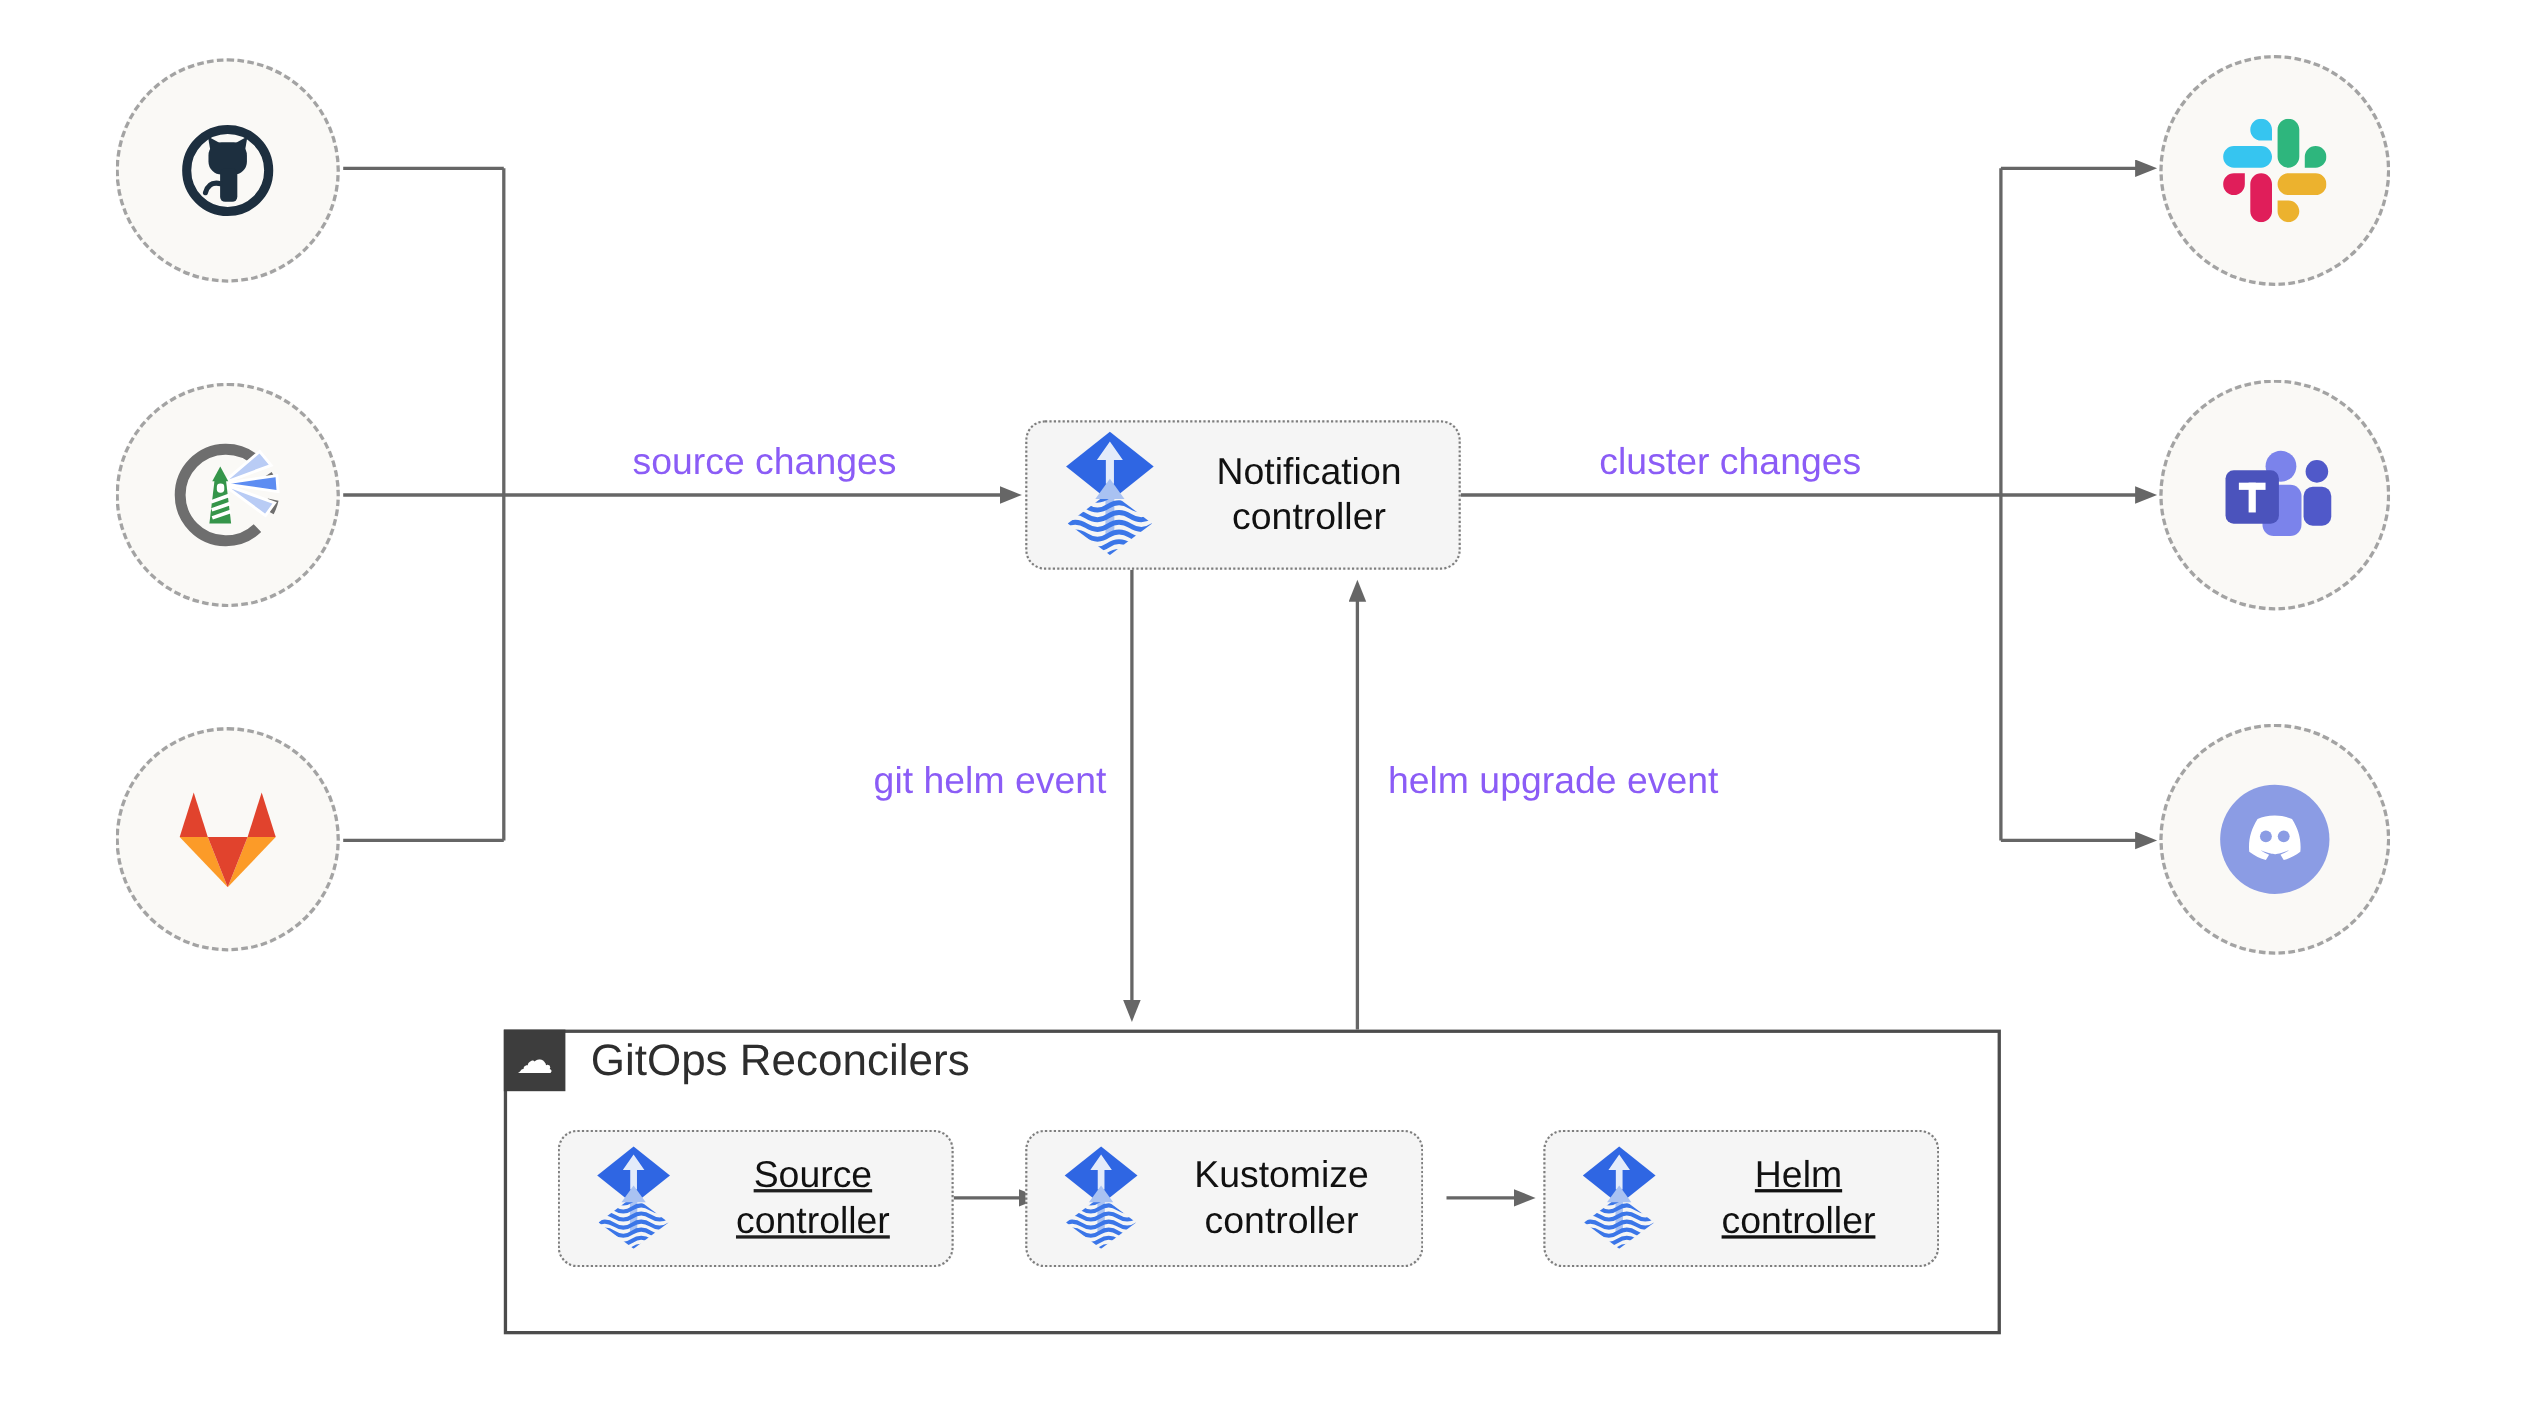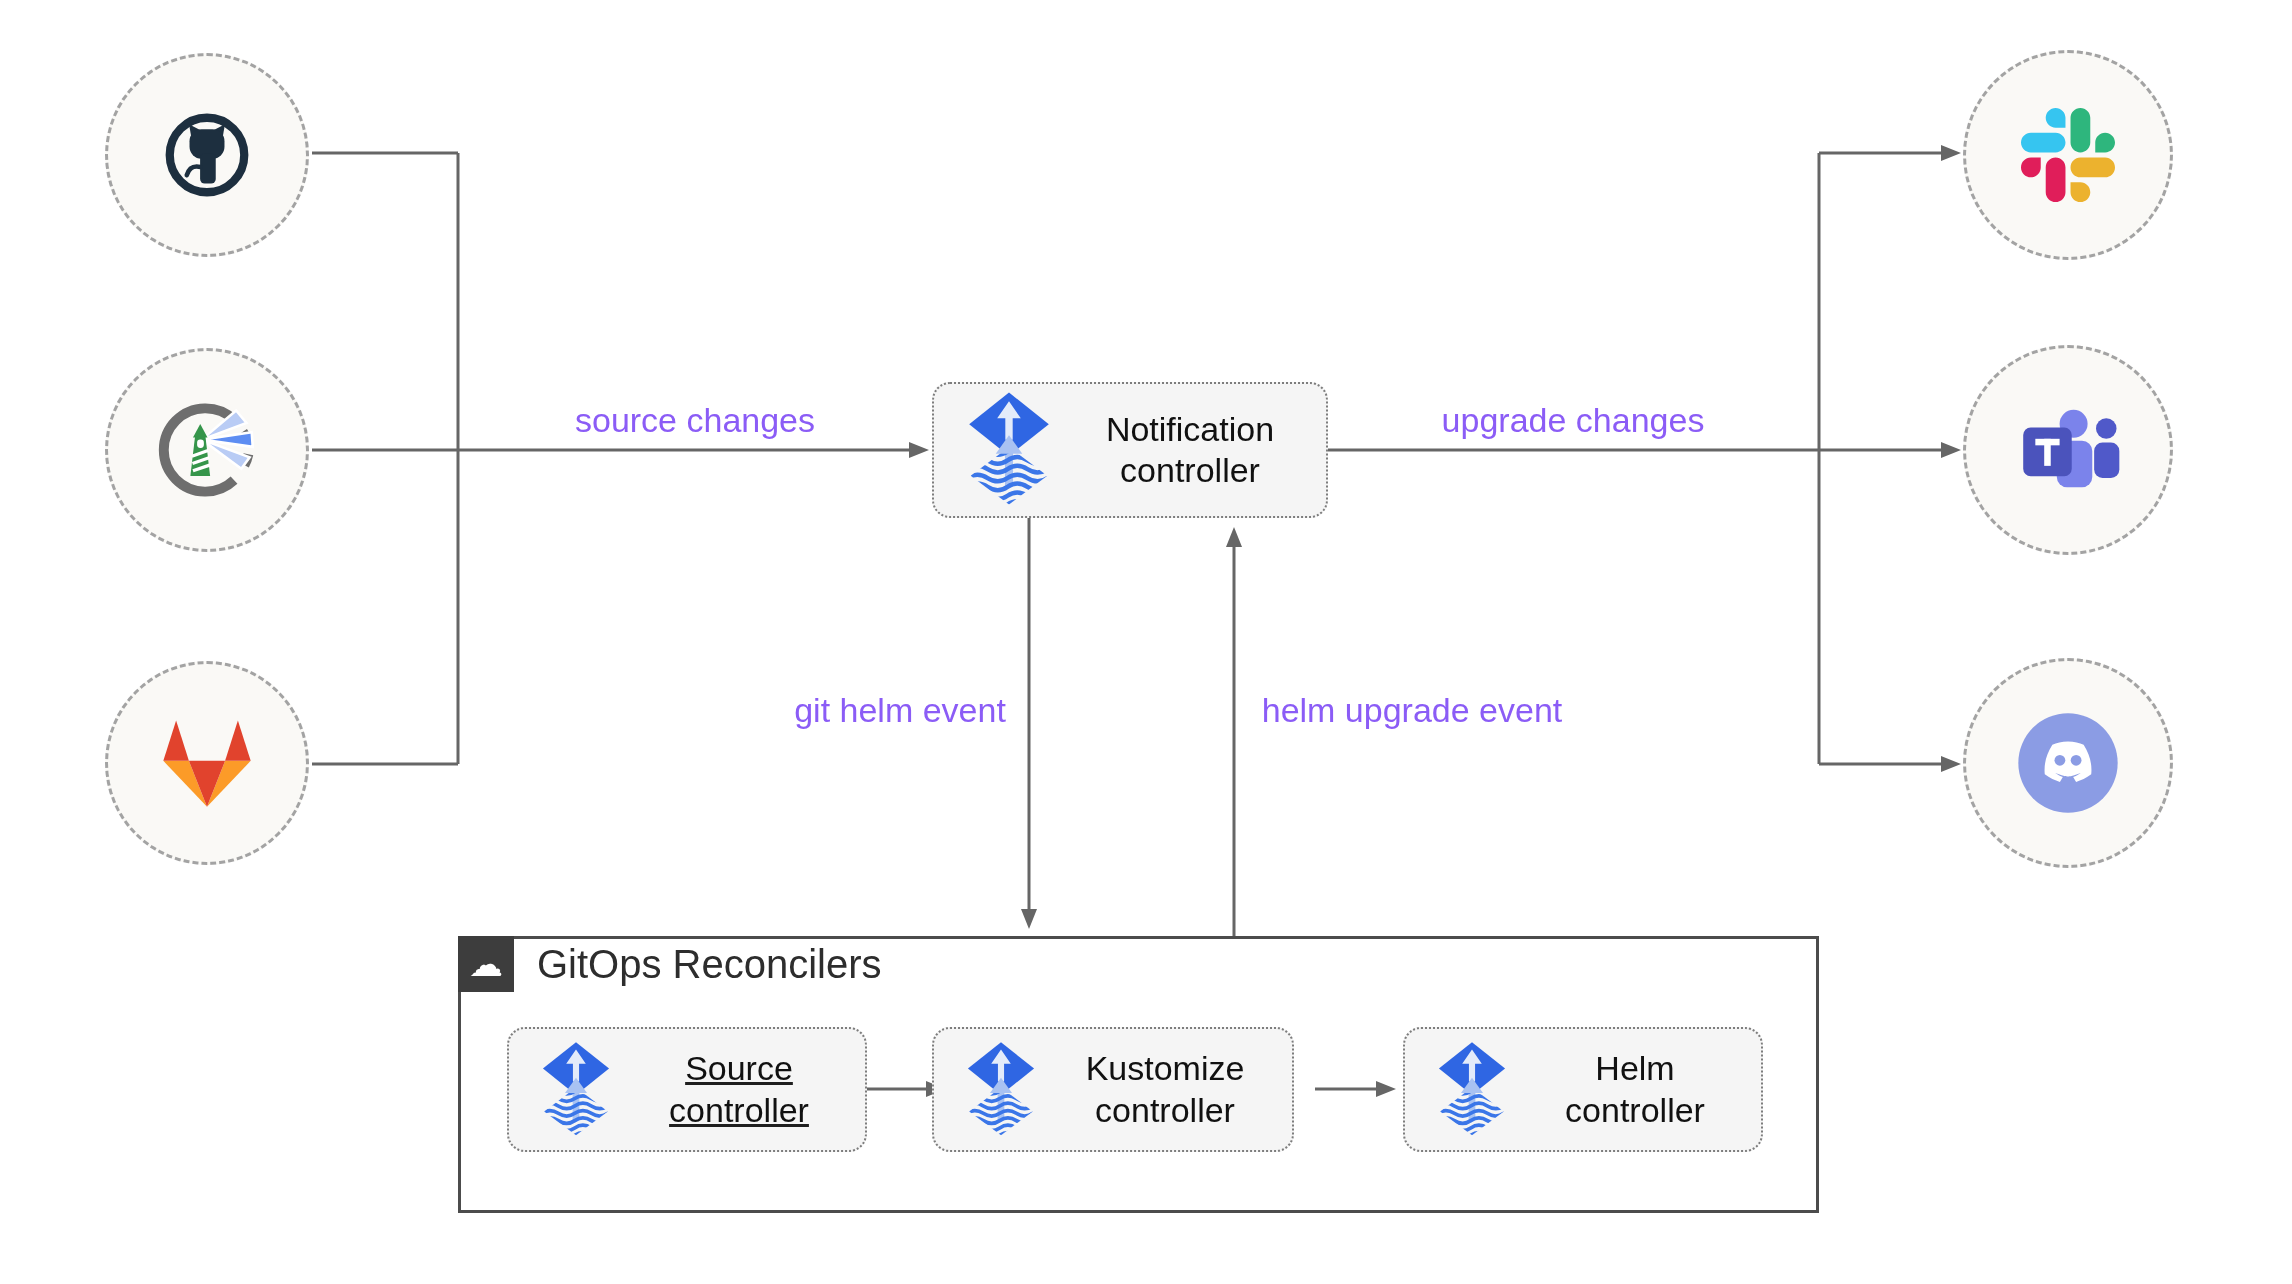--- a/index.html
+++ b/index.html
@@ -151,21 +151,21 @@
   <div class="port" style="left:1963px;top:658px;width:210px;height:210px;">
     <svg width="108" height="108" viewBox="0 0 100 100">
       <circle cx="50" cy="50" r="46" fill="#8b9ce4"></circle>
       <path d="M35.5 33 c4 -1.8 8.5 -3 14.5 -3 c6 0 10.5 1.2 14.5 3 c5.5 8.5 8 18 7 27.5 c-4.5 3.5 -9.5 5.8 -14 7 l-2.7 -4.6 c2.5 -0.9 5 -2.1 7.2 -3.9 c-6 2.8 -11 3.5 -12 3.5 c-1 0 -6 -0.7 -12 -3.5 c2.2 1.8 4.7 3 7.2 3.9 l-2.7 4.6 c-4.5 -1.2 -9.5 -3.5 -14 -7 c-1 -9.5 1.5 -19 7 -27.5 z" fill="#ffffff"></path>
       <circle cx="42.5" cy="47.5" r="5" fill="#8b9ce4"></circle>
       <circle cx="57.5" cy="47.5" r="5" fill="#8b9ce4"></circle>
     </svg>
   </div>
 
   <div class="edge-label" style="left:695px;top:420px;">source changes</div>
-  <div class="edge-label" style="left:1573px;top:420px;">upgrade changes</div>
+  <div class="edge-label" style="left:1573px;top:420px;">cluster changes</div>
   <div class="edge-label" style="left:900px;top:710px;">git helm event</div>
   <div class="edge-label" style="left:1412px;top:710px;">helm upgrade event</div>
 
   <div class="container"></div>
   <div class="container-badge">
     <span>☁</span>
   </div>
   <div class="container-title">GitOps Reconcilers</div>
 
   <div class="node" style="left:507px;top:1027px;width:360px;height:125px;text-decoration:underline;">
@@ -179,16 +179,16 @@
     <svg width="74" height="98" viewBox="0 0 120 160">
       <use href="#flux-mark"></use>
     </svg>
     <div class="label" style="max-width:195px;margin:0 auto;">Kustomize controller</div>
   </div>
 
   <div class="node" style="left:1403px;top:1027px;width:360px;height:125px;">
     <svg width="74" height="98" viewBox="0 0 120 160">
       <use href="#flux-mark"></use>
     </svg>
-    <div class="label" style="max-width:170px;margin:0 auto;">Helm controller</div>
+    <div class="label" style="max-width:170px;margin:0 auto;text-decoration:underline;">Helm controller</div>
   </div>
 
 </div>
 
 </body></html>

